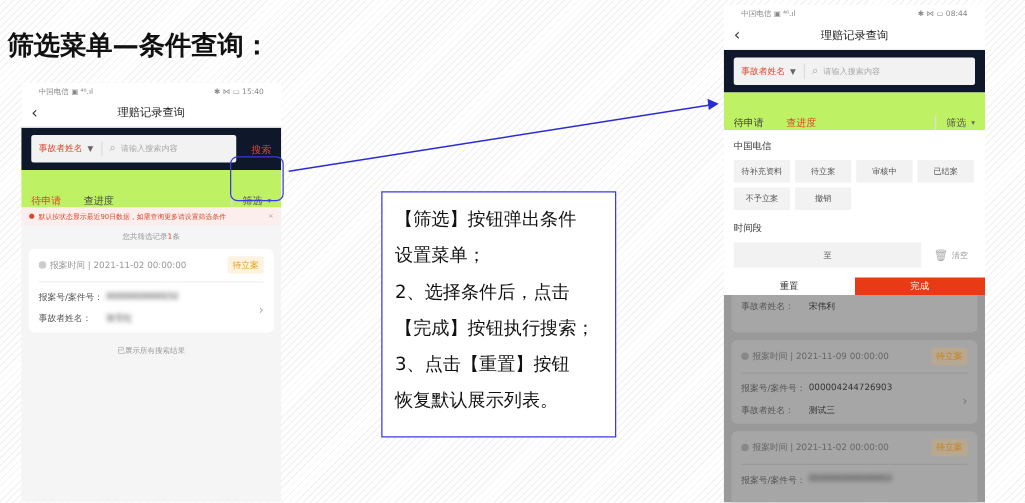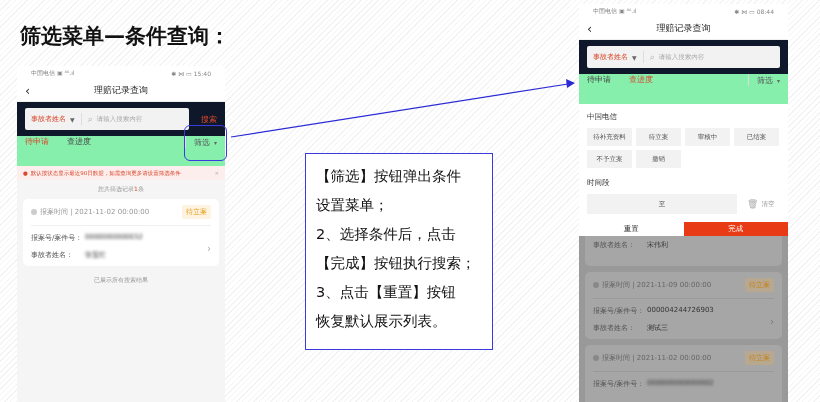--- a/index.html
+++ b/index.html
@@ -3,38 +3,38 @@
 <meta charset="utf-8">
 <style>
   * { box-sizing: border-box; margin: 0; padding: 0; }
   html, body { width: 820px; height: 402px; overflow: hidden; }
   body {
     font-family: "DejaVu Sans", sans-serif;
     background: repeating-linear-gradient(135deg, #ffffff 0px, #ffffff 3px, #f3f3f3 3px, #f3f3f3 4px);
     position: relative;
   }
   .slide-title {
-    position: absolute; left: 20px; top: 22px;
+    position: absolute; left: 6px; top: 22px;
     font-size: 21px; font-weight: bold; color: #111; letter-spacing: 0px;
   }
 
   
   .phone { position: absolute; background: #f5f5f5; overflow: hidden; font-size: 7px; color: #333; }
   .statusbar { height: 14px; background: #fff; display: flex; justify-content: space-between; align-items: center; padding: 0 14px; font-size: 6px; color: #888; }
   .navbar { height: 22px; background: #fff; position: relative; display: flex; align-items: center; justify-content: center; font-size: 9px; color: #222; border-bottom: 1px solid #f0f0f0; }
   .navbar .back { position: absolute; left: 8px; top: 3px; font-size: 13px; color: #333; }
   .searchrow { background: #0f172a; height: 34px; display: flex; align-items: center; padding: 0 8px; }
   .searchbox { flex: 1; height: 22px; background: #f2f2f2; border-radius: 2px; display: flex; align-items: center; padding: 0 6px; }
   .field-sel { color: #d9482b; font-size: 7px; }
   .caret { font-size: 6px; color: #666; margin-left: 4px; }
   .vsep { width: 1px; height: 12px; background: #ddd; margin: 0 6px; }
   .mag { font-size: 9px; color: #aaa; margin-right: 4px; }
   .ph { color: #aaa; font-size: 6.5px; }
   .search-btn { color: #d9482b; font-size: 8px; margin-left: 12px; }
-  .tabrow { background: #86efac; height: 30px; display: flex; align-items: flex-start; padding: 0 8px; font-size: 8px; }
+  .tabrow { background: #bef264; height: 30px; display: flex; align-items: flex-end; padding: 0 8px; font-size: 8px; }
   .tab { margin-right: 18px; color: #444; }
   .tab.active { color: #d9482b; }
   .filter { margin-left: auto; display: flex; align-items: center; color: #555; }
   .filter .vsep { margin-right: 8px; }
   .notice { background: #fdeeee; height: 14px; display: flex; align-items: center; padding: 0 6px; font-size: 5.5px; color: #d9482b; }
   .notice .x { margin-left: auto; color: #aaa; }
   .count { text-align: center; font-size: 6px; color: #999; padding: 5px 0; }
   .count b { color: #d9482b; font-weight: normal; }
   .card { background: #fff; border-radius: 5px; margin: 0 6px 6px; padding: 6px 8px; position: relative; }
   .card-head { display: flex; align-items: center; justify-content: space-between; border-bottom: 1px solid #f0f0f0; padding-bottom: 6px; font-size: 7px; color: #999; }

